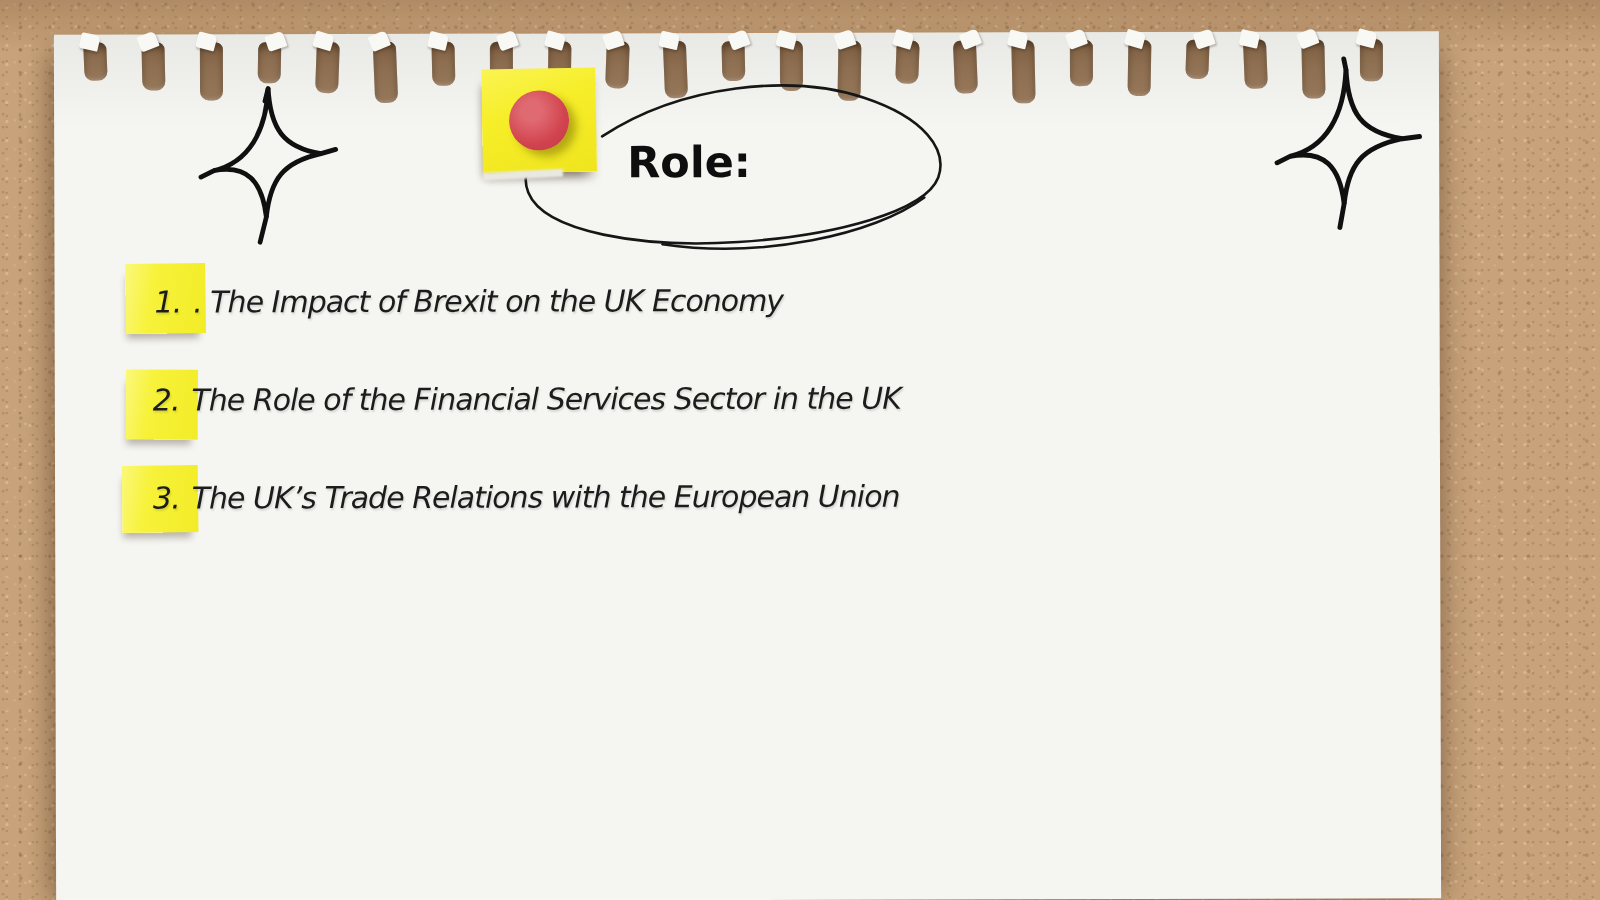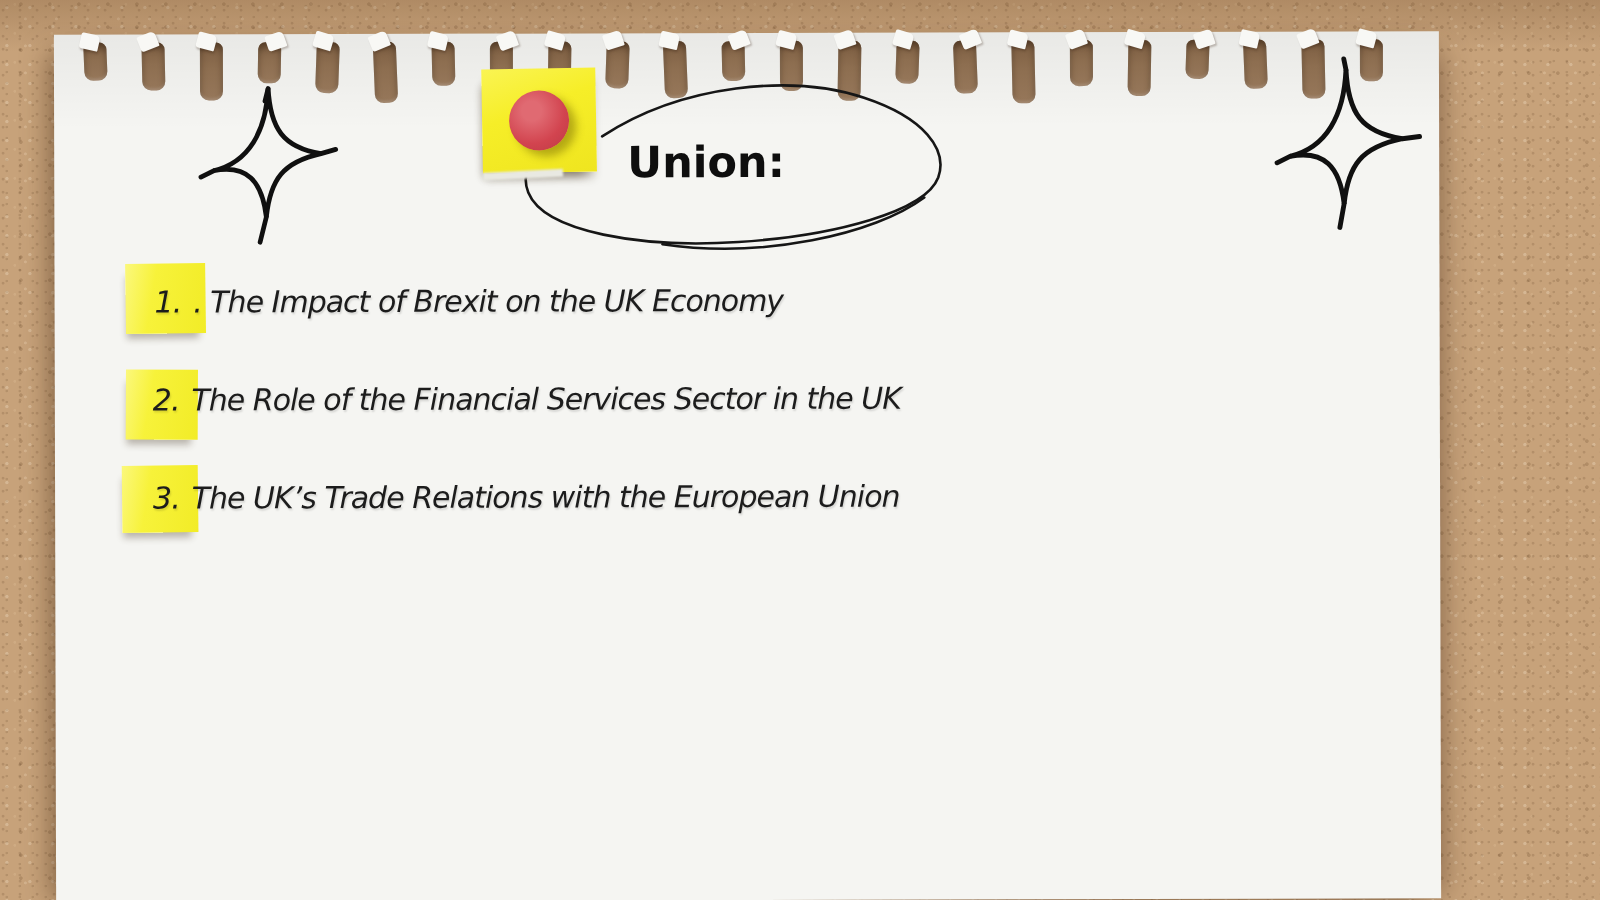--- a/index.html
+++ b/index.html
@@ -191,21 +191,21 @@
 
     <svg class="title-circle" viewBox="0 0 442 172" fill="none" stroke="#161616" stroke-width="2.6" stroke-linecap="round">
       <path d="M 90 58 C 170 6 280 -4 352 20 C 412 40 436 72 426 100 C 413 134 322 158 226 164 C 130 170 32 154 16 114 C 5 86 32 64 62 52"></path>
       <path d="M 150 166 C 250 181 362 157 412 120"></path>
     </svg>
 
     <div class="sticky">
       <div class="pin"></div>
     </div>
 
-    <h1 class="page-title">Union:</h1>
+    <h1 class="page-title">Role:</h1>
 
     <span class="tab tab-1"></span>
     <span class="tab tab-2"></span>
     <span class="tab tab-3"></span>
 
     <div class="line line-1">
       <span class="marker">1.</span><span class="text">. The Impact of Brexit on the UK Economy</span>
     </div>
     <div class="line line-2">
       <span class="marker">2.</span><span class="text">The Role of the Financial Services Sector in the UK</span>

